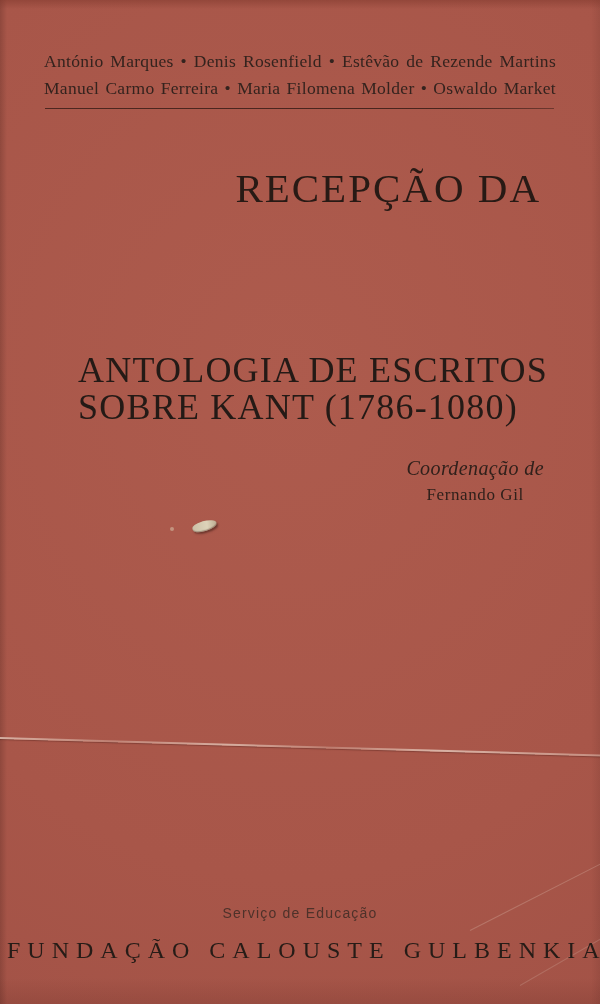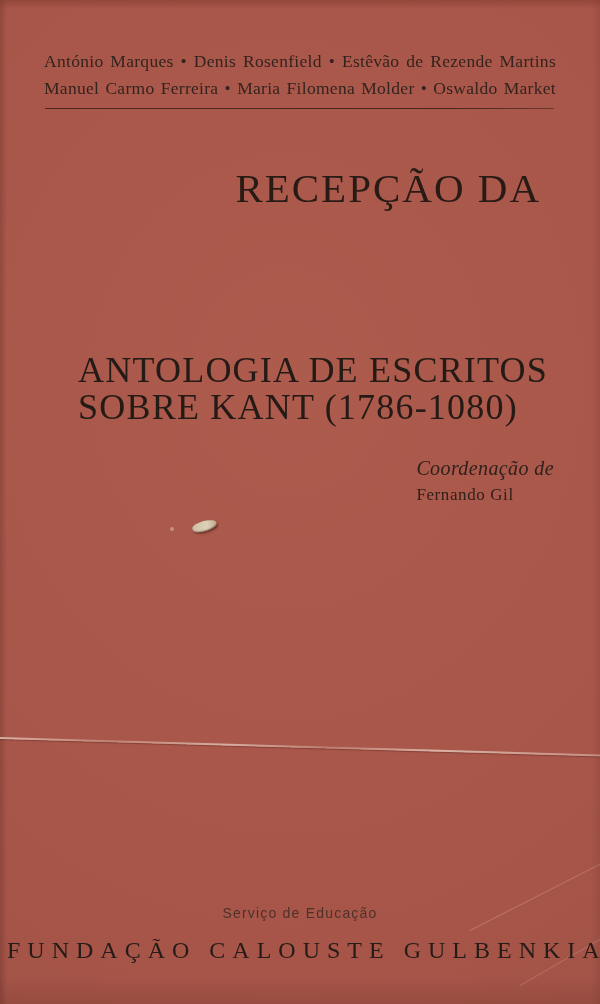--- a/index.html
+++ b/index.html
@@ -84,22 +84,22 @@
     letter-spacing: 1.2px;
     color: #241a16;
     white-space: nowrap;
     margin-top: 29px;
   }
 
   
   .coordination {
     position: absolute;
     top: 455px;
-    right: 46px;
-    text-align: left;
+    right: 56px;
+    text-align: center;
     color: #30201b;
   }
   .coordination .coord-label {
     font-style: italic;
     font-size: 20px;
     line-height: 26px;
     letter-spacing: 0.4px;
   }
   .coordination .coord-name {
     font-style: normal;

